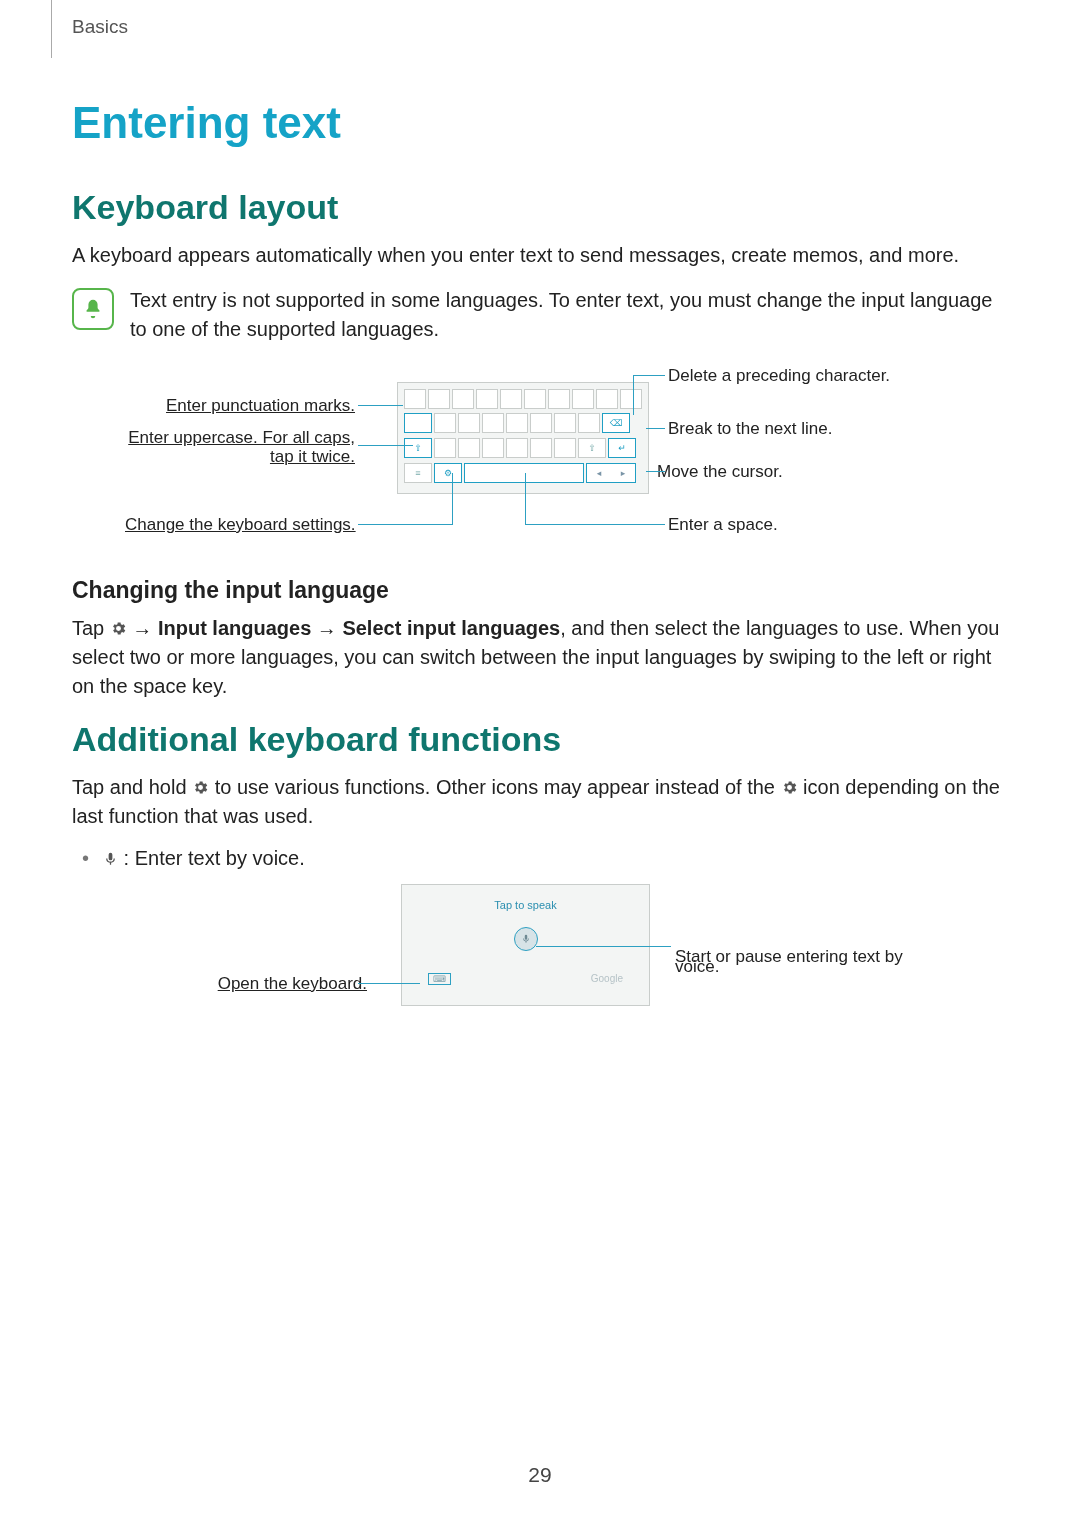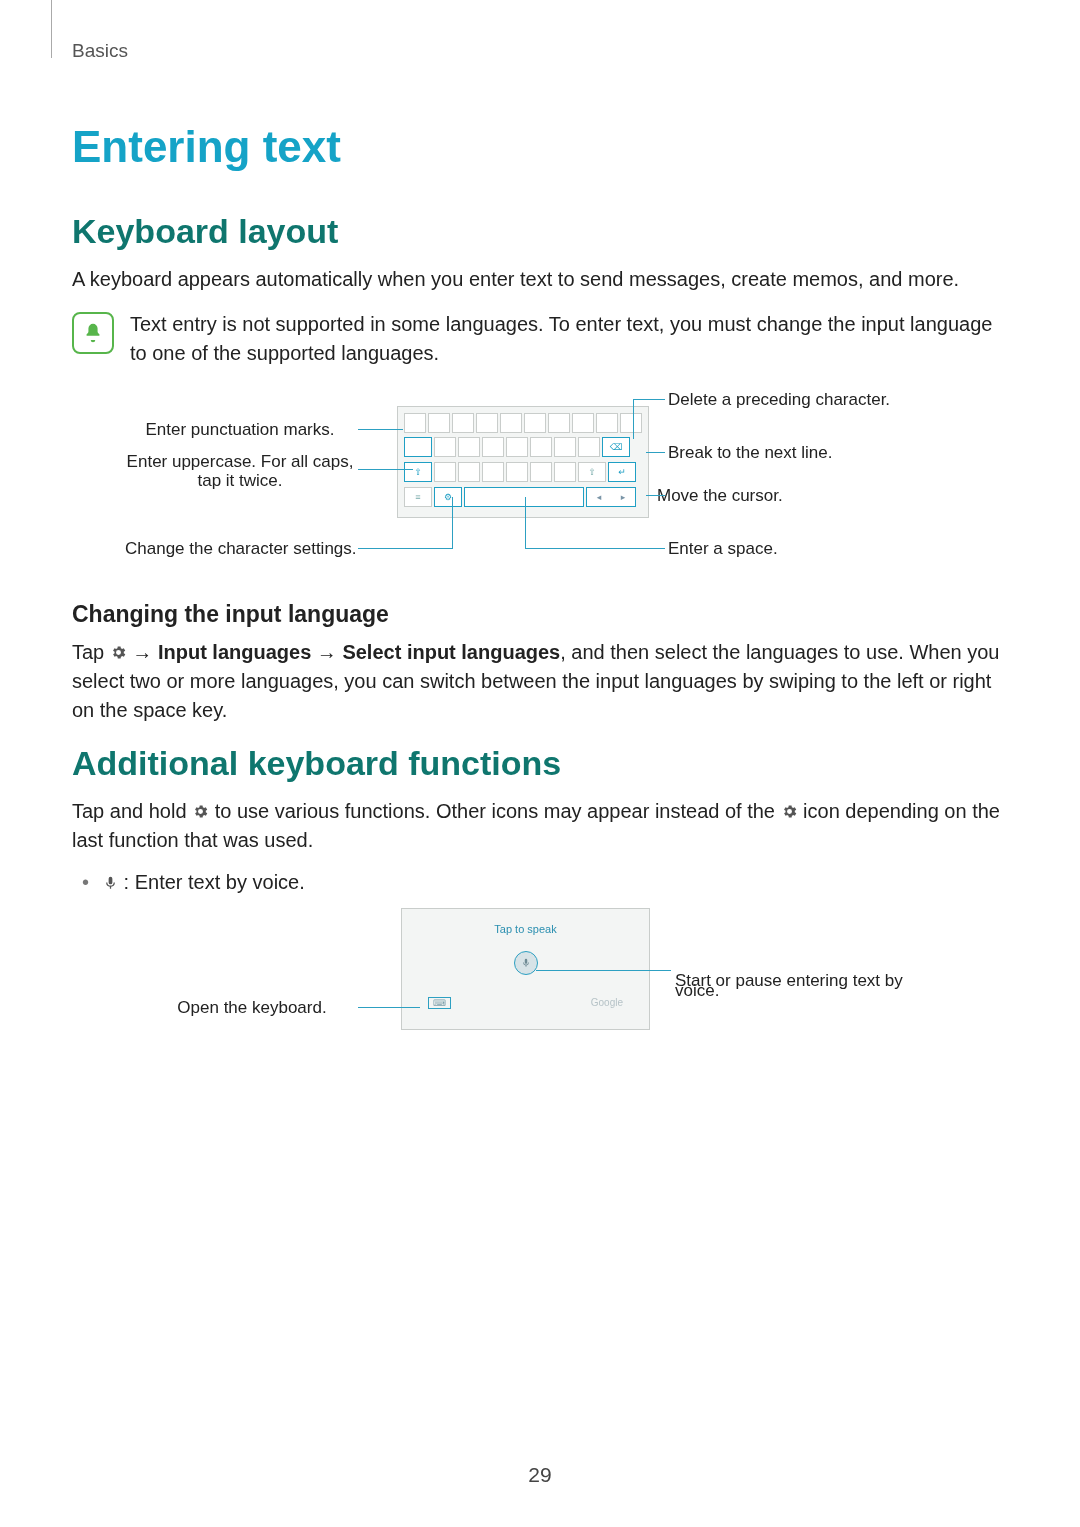--- a/index.html
+++ b/index.html
@@ -7,21 +7,21 @@
     font-family: "Segoe UI", "Helvetica Neue", Arial, sans-serif;
     background: #fff;
     color: #222;
     width: 1080px;
   }
   .page {
     position: relative;
     width: 1080px;
     height: 1527px;
     box-sizing: border-box;
-    padding: 40px 72px 0 72px;
+    padding: 16px 72px 0 72px;
   }
   .left-rule {
     position: absolute;
     left: 51px;
     top: 0;
     width: 0;
     height: 58px;
     border-left: 1px solid #aaa;
   }
   .running-head {
@@ -145,21 +145,21 @@
   .key.cursor{ width: 50px; display:flex; }
   .key.cursor span{ flex:1; text-align:center; font-size:9px; color:#7a95a7;}
   .key.hlt { border: 1px solid #1f9fc4; color:#1f9fc4; }
 
   .callout {
     position: absolute;
     font-size: 17px;
     line-height: 1.15;
     white-space: nowrap;
   }
-  .callout.left { text-align: center; }
+  .callout.left { text-align: right; text-decoration: underline; }
   .callout.right { text-align: center; }
   .lead {
     position: absolute;
     border-top: 1px solid #2da0c2;
     height: 0;
   }
   .leadv {
     position: absolute;
     border-left: 1px solid #2da0c2;
     width: 0;
@@ -275,21 +275,21 @@
       </div>
     </div>
 
     <div class="callout left" style="left:0; top:24px; width:230px;">Enter punctuation marks.</div>
     <div class="lead" style="left:233px; top:33px; width:45px;"></div>
 
     <div class="callout left" style="left:0; top:56px; width:230px;">Enter uppercase. For all caps,</div>
     <div class="callout left" style="left:0; top:75px; width:230px;">tap it twice.</div>
     <div class="lead" style="left:233px; top:73px; width:55px;"></div>
 
-    <div class="callout left" style="left:0; top:143px; width:230px;">Change the character settings.</div>
+    <div class="callout left" style="left:0; top:143px; width:230px;">Change the keyboard settings.</div>
     <div class="lead" style="left:233px; top:152px; width:95px;"></div>
     <div class="leadv" style="left:327px; top:101px; height:51px;"></div>
 
     <div class="callout right" style="left:543px; top:-6px;">Delete a preceding character.</div>
     <div class="leadv" style="left:508px; top:3px; height:40px;"></div>
     <div class="lead" style="left:508px; top:3px; width:32px;"></div>
 
     <div class="callout right" style="left:543px; top:47px;">Break to the next line.</div>
     <div class="lead" style="left:521px; top:56px; width:19px;"></div>
 

